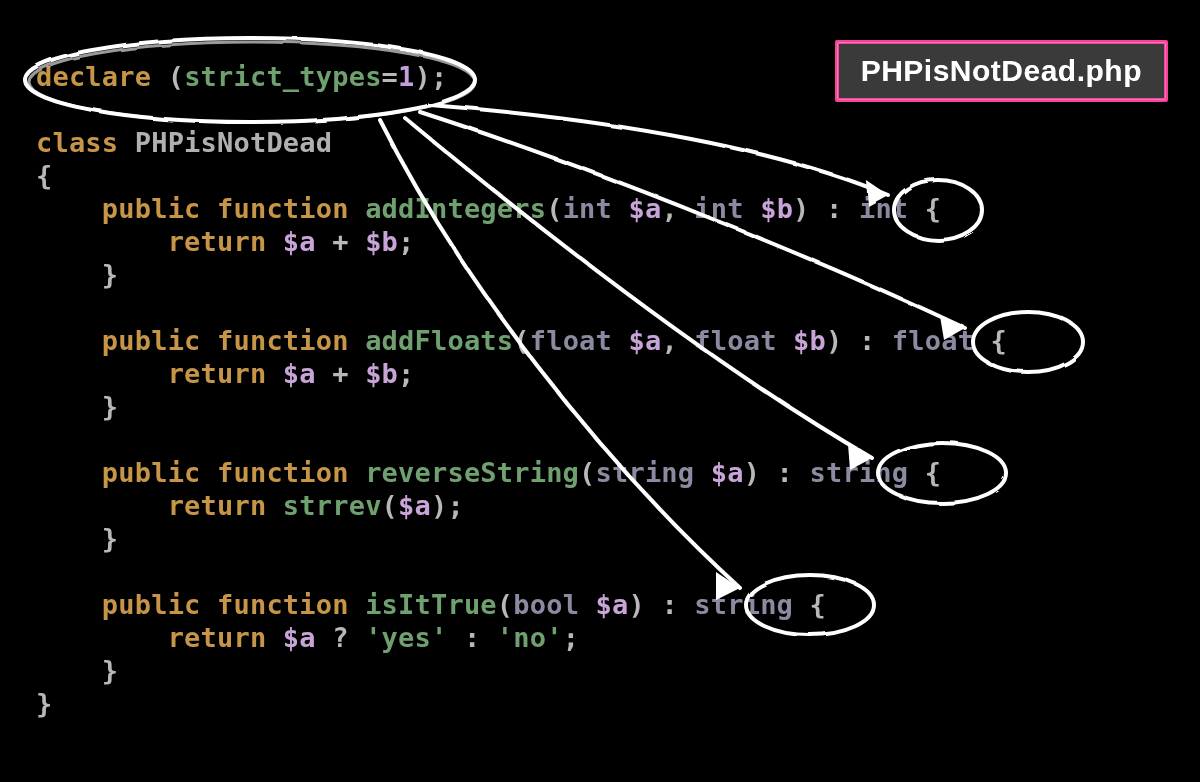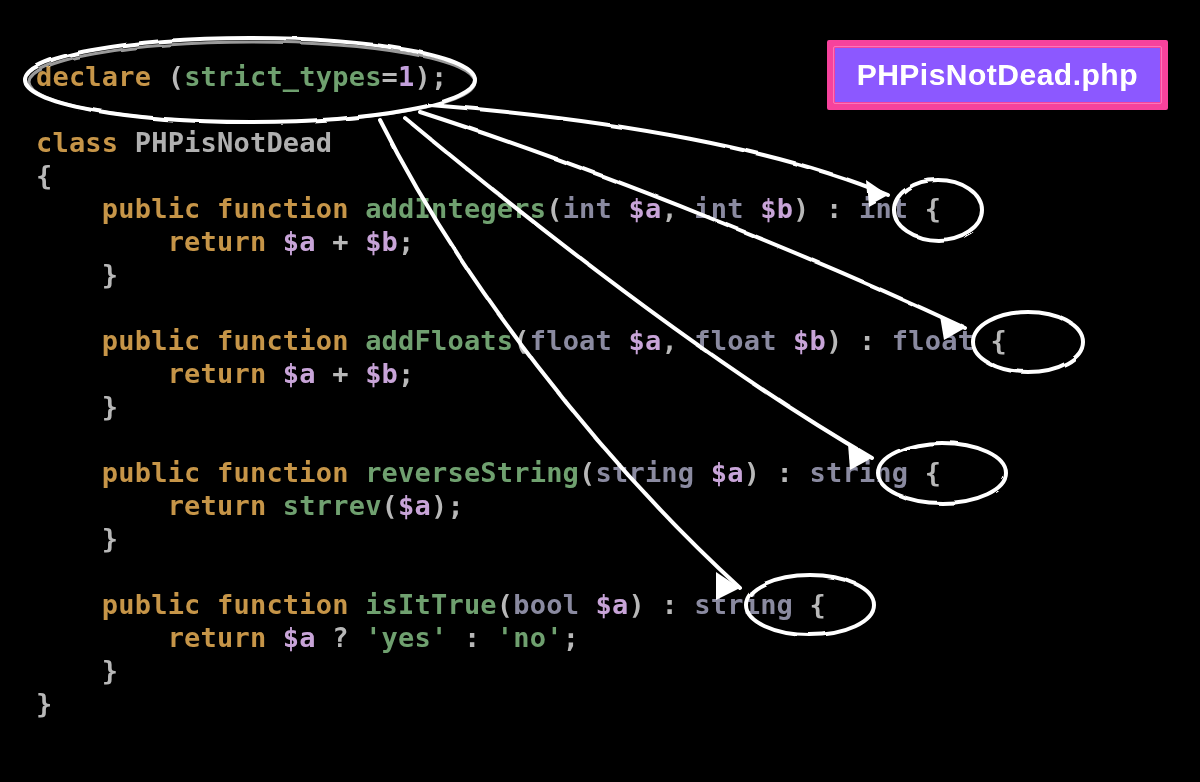--- a/index.html
+++ b/index.html
@@ -36,27 +36,27 @@
   .cls    { color: #b0b0b0; }                     
   .str    { color: #6fa06f; }                     
   .num    { color: #c3a0dc; }
 
   
   .badge {
     position: absolute;
     right: 32px;
     top: 40px;
     padding: 10px 22px;
-    border: 8px solid #ec4899;
+    border: 4px solid #ec4899;
     color: #fff;
     font-family: "Helvetica Neue", Arial, sans-serif;
     font-weight: 700;
     font-size: 30px;
     letter-spacing: 0.5px;
-    background: #8b5cf6;
+    background: #404040;
     filter: contrast(110%);
     border-radius: 2px;
   }
   .badge::after{
     content:"";
     position:absolute;
     inset:-2px;
     border:1px solid rgba(255,255,255,.25);
     border-radius:2px;
     pointer-events:none;

